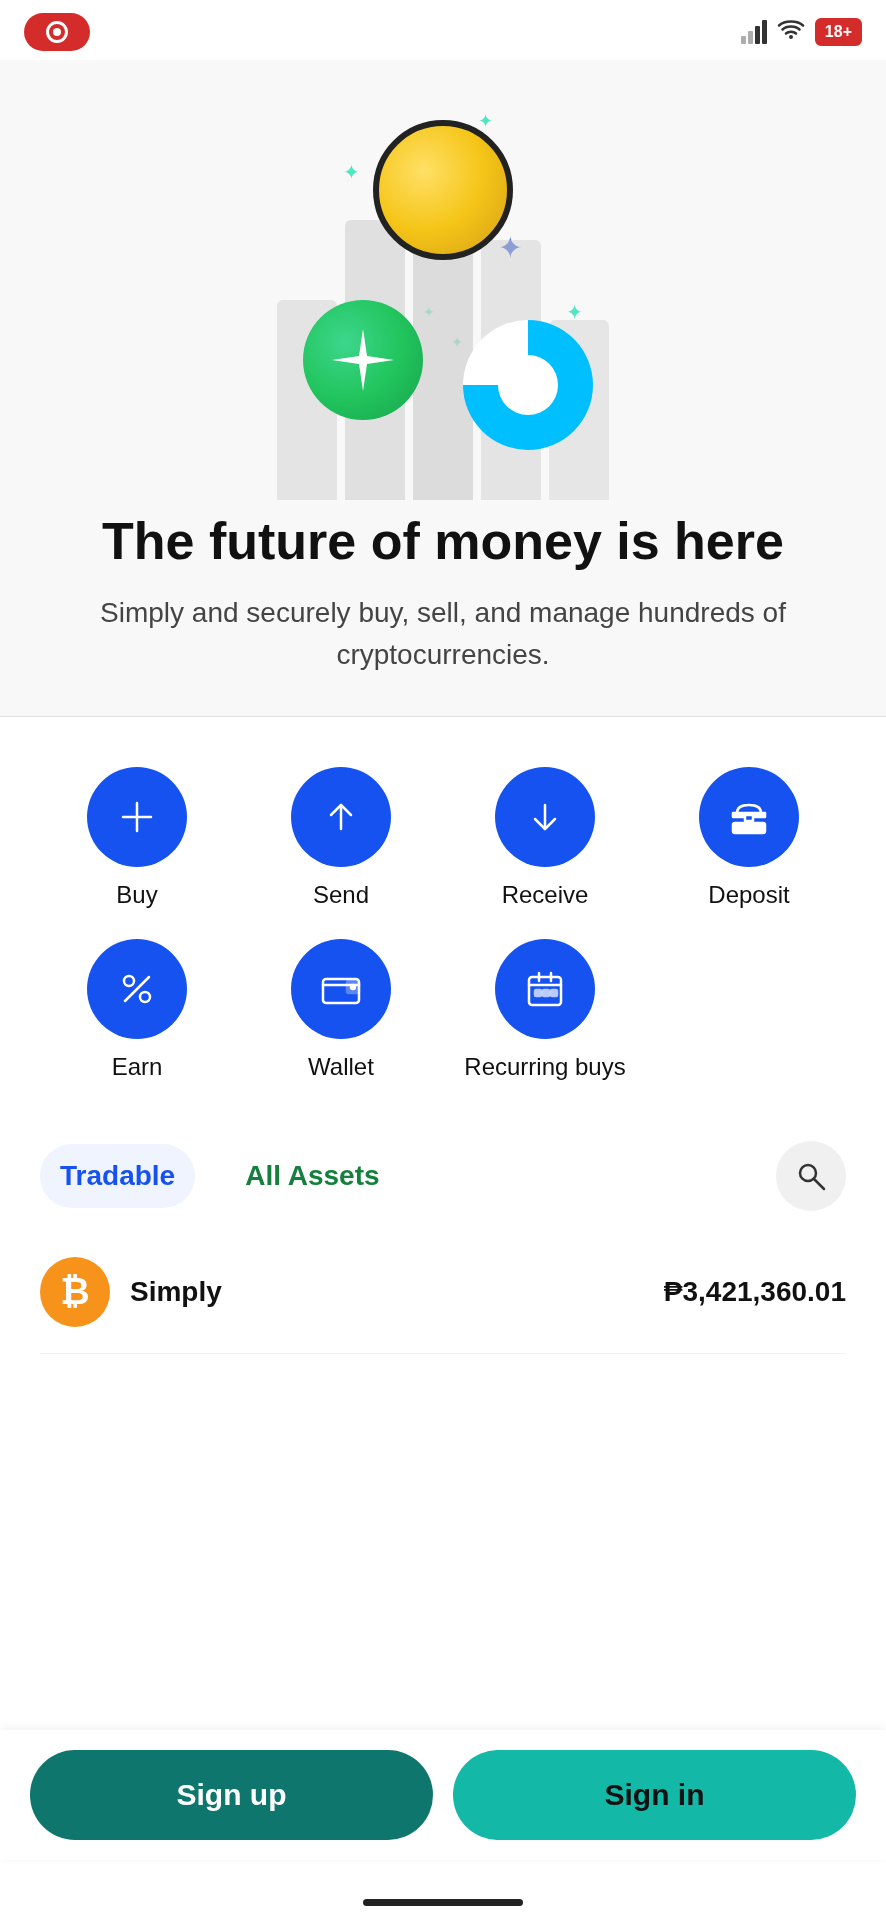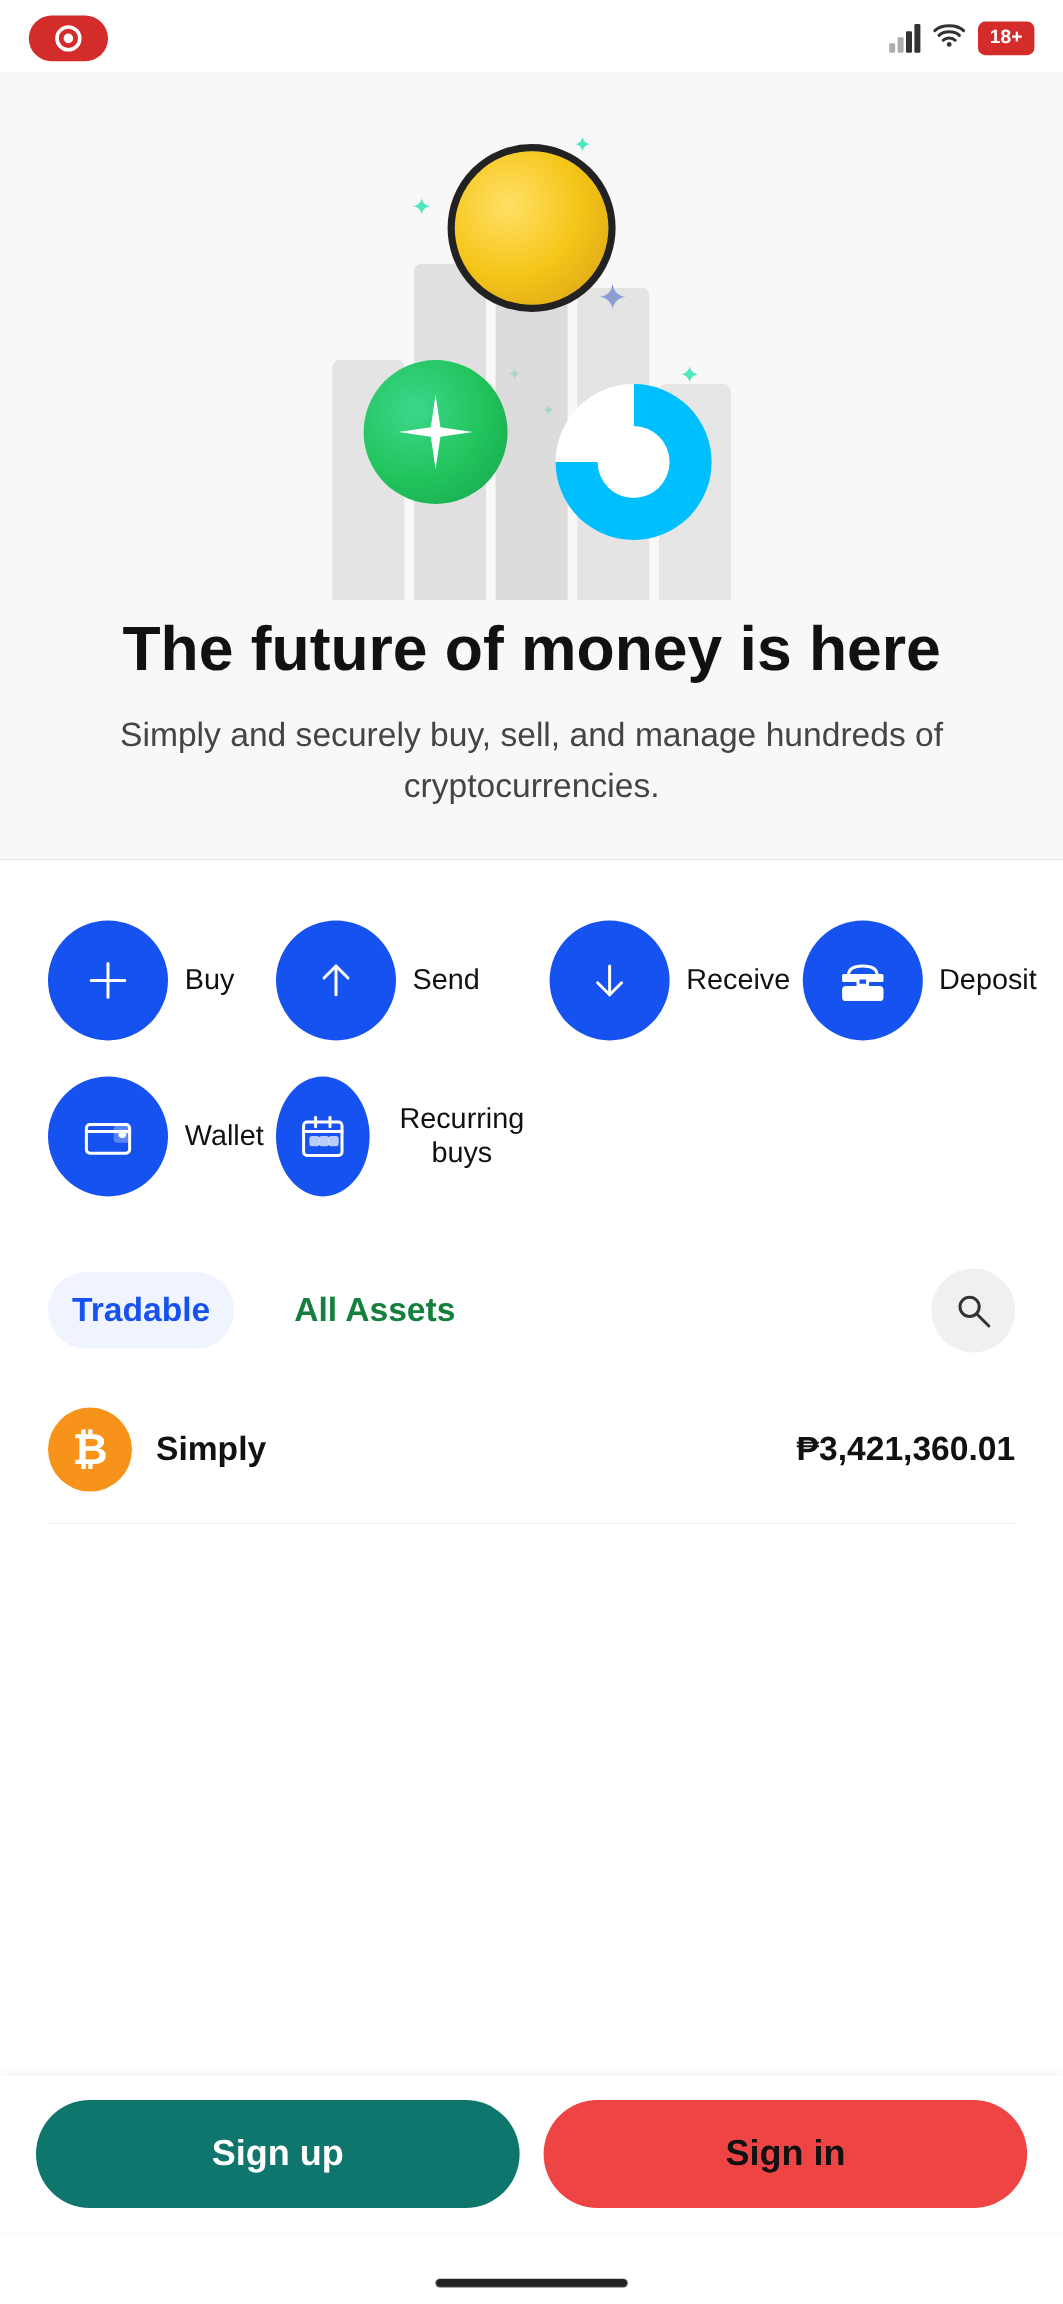--- a/index.html
+++ b/index.html
@@ -187,21 +187,21 @@
       padding: 50px 40px 30px;
       background: #fff;
     }
     .actions-grid {
       display: grid;
       grid-template-columns: repeat(4, 1fr);
       gap: 30px 10px;
     }
     .action-item {
       display: flex;
-      flex-direction: row;
+      flex-direction: column;
       align-items: center;
       gap: 14px;
       cursor: pointer;
     }
     .action-circle {
       width: 100px;
       height: 100px;
       border-radius: 50%;
       background: #1652f0;
       display: flex;
@@ -327,21 +327,21 @@
       color: white;
       border: none;
       border-radius: 60px;
       font-size: 30px;
       font-weight: 700;
       padding: 28px;
       cursor: pointer;
     }
     .btn-signin {
       flex: 1;
-      background: #ef4444;
+      background: #14b8a6;
       color: #111;
       border: none;
       border-radius: 60px;
       font-size: 30px;
       font-weight: 700;
       padding: 28px;
       cursor: pointer;
     }
 
     
@@ -462,20 +462,30 @@
           <rect x="8" y="30" width="32" height="10" rx="2" fill="white" stroke="white"></rect>
           <path d="M12 20 Q12 12 24 12 Q36 12 36 20" stroke="white" stroke-width="2.5" fill="none"></path>
           <rect x="8" y="20" width="32" height="4" fill="white"></rect>
           <rect x="20" y="22" width="8" height="6" fill="#1652f0"></rect>
         </svg>
       </div>
       <span class="action-label">Deposit</span>
     </div>
 
 
+    <div class="action-item">
+      <div class="action-circle">
+        <svg viewBox="0 0 48 48" stroke="white" fill="none">
+          <circle cx="16" cy="16" r="5"></circle>
+          <circle cx="32" cy="32" r="5"></circle>
+          <line x1="12" y1="36" x2="36" y2="12"></line>
+        </svg>
+      </div>
+      <span class="action-label">Earn</span>
+    </div>
 
     <div class="action-item">
       <div class="action-circle">
         <svg viewBox="0 0 48 48" stroke="white" fill="none">
           <rect x="6" y="14" width="36" height="24" rx="3" stroke="white" stroke-width="2.5"></rect>
           <path d="M6 20 L42 20" stroke="white" stroke-width="2.5"></path>
           <rect x="30" y="16" width="12" height="12" rx="2" fill="white" opacity="0.3"></rect>
           <circle cx="36" cy="22" r="2" fill="white"></circle>
         </svg>
       </div>

